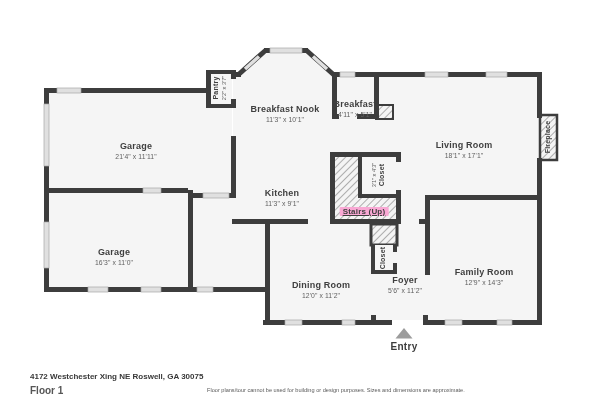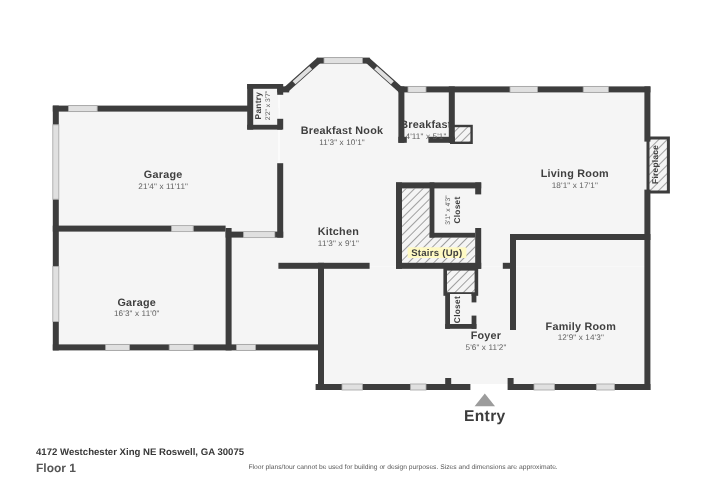--- a/index.html
+++ b/index.html
@@ -6,22 +6,22 @@
   #stage{position:relative;width:600px;height:400px;background:#ffffff;overflow:hidden;
          font-family:"Liberation Sans",sans-serif;}
   #plan-svg{position:absolute;left:0;top:0;}
   .lbl{position:absolute;transform:translate(-50%,-50%);text-align:center;white-space:nowrap;line-height:1.25;}
   .lbl.rot{transform:translate(-50%,-50%) rotate(-90deg);}
   .lbl.rot.rev{display:flex;flex-direction:column-reverse;}
   .room-name{font-size:9px;font-weight:bold;color:#3f3f3f;letter-spacing:.2px;margin-top:28px;}
   .room-dims{font-size:6.8px;color:#5f5f5f;margin-top:1px;letter-spacing:.1px;}
   .small-name{font-size:7px;font-weight:bold;color:#3f3f3f;letter-spacing:.2px;}
   .small-dims{font-size:5.6px;color:#5f5f5f;}
-  .chip{background:#fef9c3;padding:0 3px;border-radius:1px;}
-  .entry-label{font-size:13px;font-weight:bold;color:#3c3c3c;letter-spacing:.3px;text-align:right;}
+  .chip{background:#f9a8d4;padding:0 3px;border-radius:1px;text-decoration:underline;}
+  .entry-label{font-size:10px;font-weight:bold;color:#3c3c3c;letter-spacing:.3px;text-align:right;}
   .addr{position:absolute;left:30px;top:372px;font-size:8px;font-weight:bold;color:#383838;text-align:right;}
   .floor{position:absolute;left:30px;top:385px;font-size:10px;font-weight:bold;color:#565656;}
   .disclaimer{position:absolute;left:207px;top:387px;font-size:5.6px;color:#5a5a5a;}
 </style>
 </head>
 <body>
 
 <div id="stage">
 
   <svg id="plan-svg" width="600" height="400" viewBox="0 0 600 400">
@@ -151,23 +151,27 @@
     <div class="room-dims">11'3" x 10'1"</div>
   </div>
   <div class="lbl" style="left:282px;top:184px">
     <div class="room-name">Kitchen</div>
     <div class="room-dims">11'3" x 9'1"</div>
   </div>
   <div class="lbl" style="left:355px;top:95px">
     <div class="room-name">Breakfast</div>
     <div class="room-dims">4'11" x 5'1"</div>
   </div>
-  <div class="lbl" style="left:479px;top:136px">
+  <div class="lbl" style="left:464px;top:136px">
     <div class="room-name">Living Room</div>
     <div class="room-dims">18'1" x 17'1"</div>
+  </div>
+  <div class="lbl" style="left:321px;top:276px">
+    <div class="room-name">Dining Room</div>
+    <div class="room-dims">12'0" x 11'2"</div>
   </div>
   <div class="lbl" style="left:405px;top:271px">
     <div class="room-name">Foyer</div>
     <div class="room-dims">5'6" x 11'2"</div>
   </div>
   <div class="lbl" style="left:484px;top:263px">
     <div class="room-name">Family Room</div>
     <div class="room-dims">12'9" x 14'3"</div>
   </div>
 

